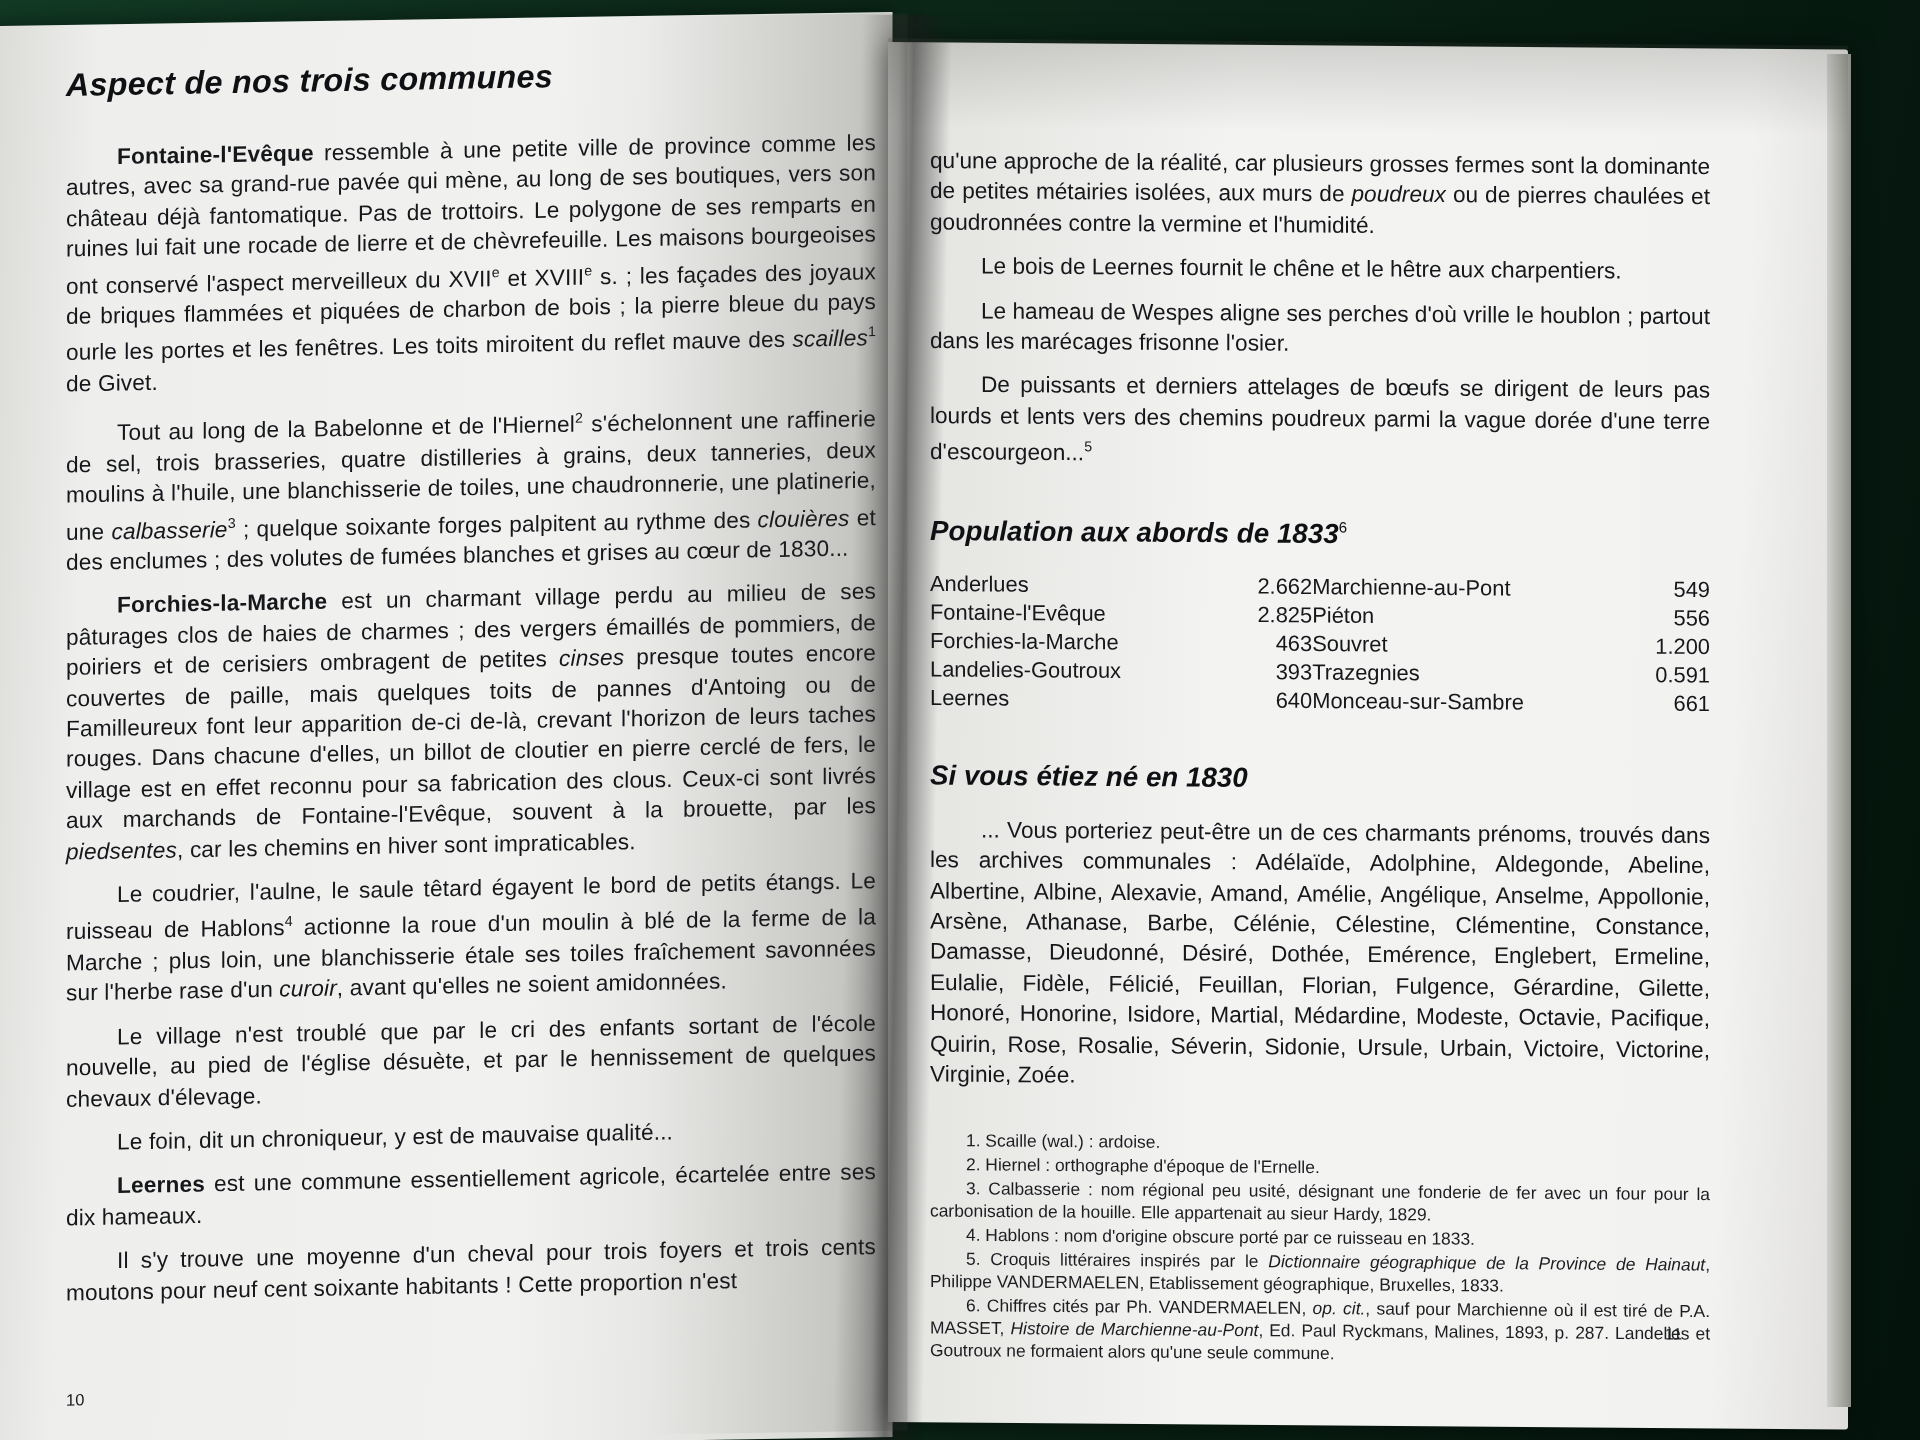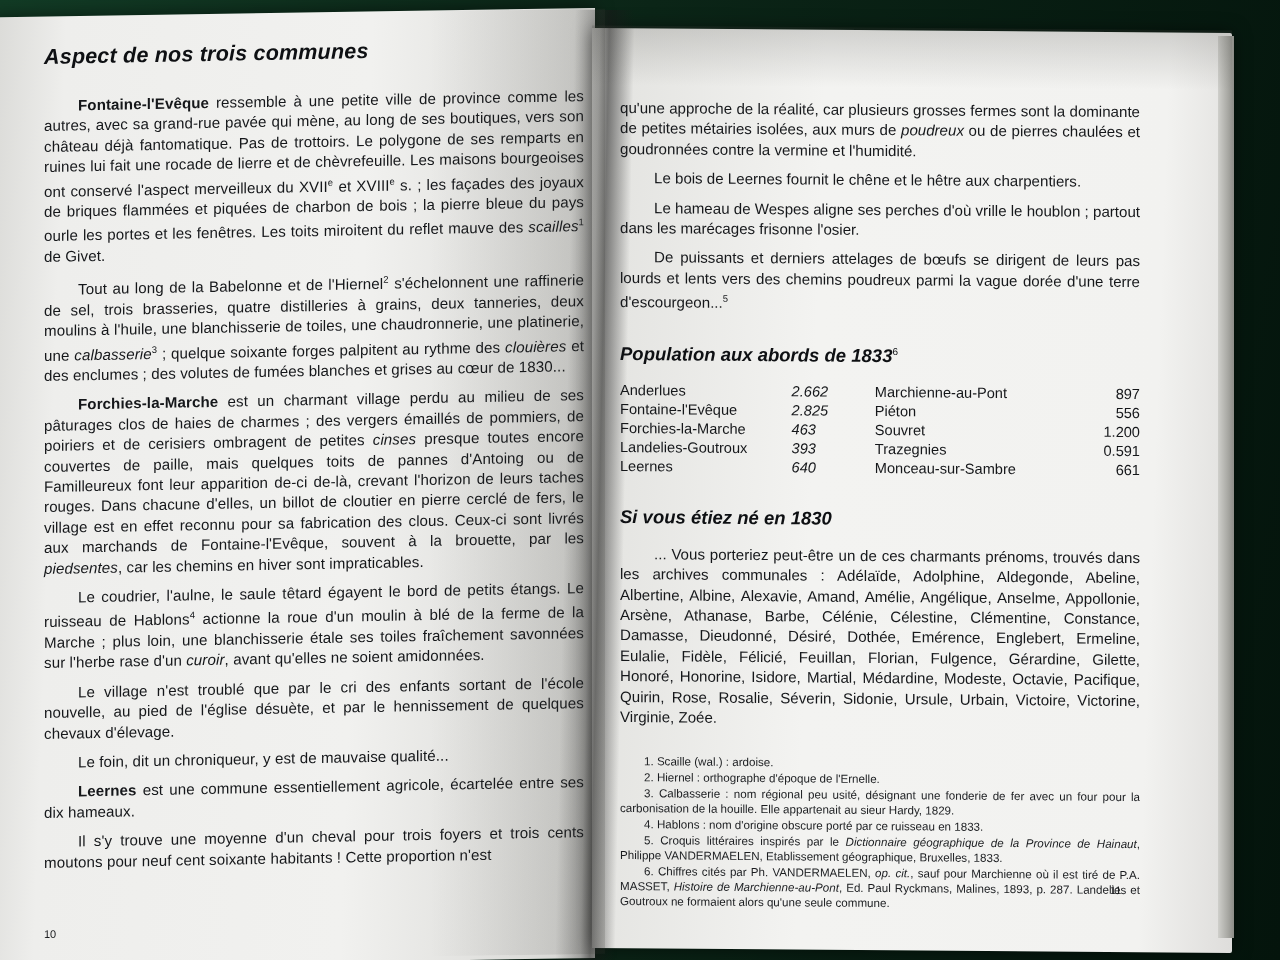--- a/index.html
+++ b/index.html
@@ -101,21 +101,21 @@
 
   
   table.pop{
     border-collapse:collapse;
     font-size:14.6px;
     width:100%;
     margin:0 0 30px 0;
   }
   table.pop td{padding:1.5px 0;vertical-align:top;}
   td.name{width:33%;}
-  td.num{width:16%;text-align:left;padding-right:30px;font-style:italic;}
+  td.num{width:16%;text-align:right;padding-right:30px;}
   td.name2{width:34%;padding-left:6px;}
   td.num2{width:17%;text-align:right;}
 
   
   .notes{
     margin-top:26px;
     font-size:11.6px;
     line-height:15px;
     color:#1b1d20;
     text-align:justify;
@@ -219,21 +219,21 @@
       <h2 class="sec">
         <span>Population aux abords de 1833</span><sup>6</sup>
       </h2>
 
       <table class="pop">
         <tbody>
           <tr>
             <td class="name">Anderlues</td>
             <td class="num">2.662</td>
             <td class="name2">Marchienne-au-Pont</td>
-            <td class="num2">897</td>
+            <td class="num2">549</td>
           </tr>
           <tr>
             <td class="name">Fontaine-l'Evêque</td>
             <td class="num">2.825</td>
             <td class="name2">Piéton</td>
             <td class="num2">556</td>
           </tr>
           <tr>
             <td class="name">Forchies-la-Marche</td>
             <td class="num">463</td>

